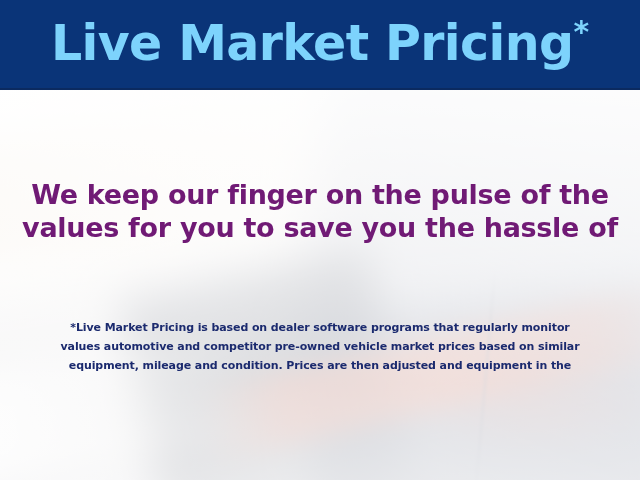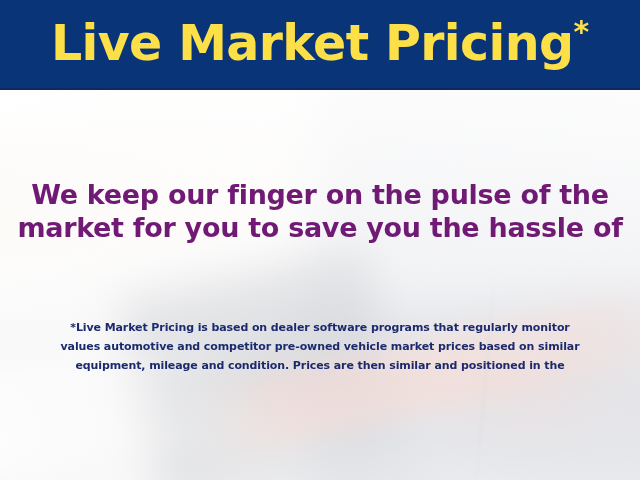--- a/index.html
+++ b/index.html
@@ -155,21 +155,21 @@
     width: 640px;
     height: 90px;
     background: #0a3478;
     border-bottom: 2px solid #0b2a60;
     box-sizing: border-box;
     display: flex;
     align-items: center;
     justify-content: center;
   }
   .header-title {
-    color: #fde047;
+    color: #7dd3fc;
     font-family: "DejaVu Sans", sans-serif;
     font-size: 49px;
     font-weight: bold;
     letter-spacing: -0.6px;
     line-height: 1;
     white-space: nowrap;
     margin: 0;
     padding-bottom: 3px;
   }
   .header-title .asterisk {
@@ -233,22 +233,22 @@
     <div class="bg-shape-crease"></div>
     <div class="bg-wash"></div>
   </div>
 
   <div class="header-band">
     <h1 class="header-title"><span>Live Market Pricing</span><span class="asterisk">*</span></h1>
   </div>
 
   <div class="headline">
     <span class="line">We keep our finger on the pulse of the</span>
-    <span class="line">market for you to save you the hassle of</span>
+    <span class="line">values for you to save you the hassle of</span>
   </div>
 
   <div class="disclaimer">
     <span class="line">*Live Market Pricing is based on dealer software programs that regularly monitor</span>
     <span class="line">values automotive and competitor pre-owned vehicle market prices based on similar</span>
-    <span class="line">equipment, mileage and condition. Prices are then similar and positioned in the</span>
+    <span class="line">equipment, mileage and condition. Prices are then adjusted and equipment in the</span>
   </div>
 
 </div>
 
 </body></html>

